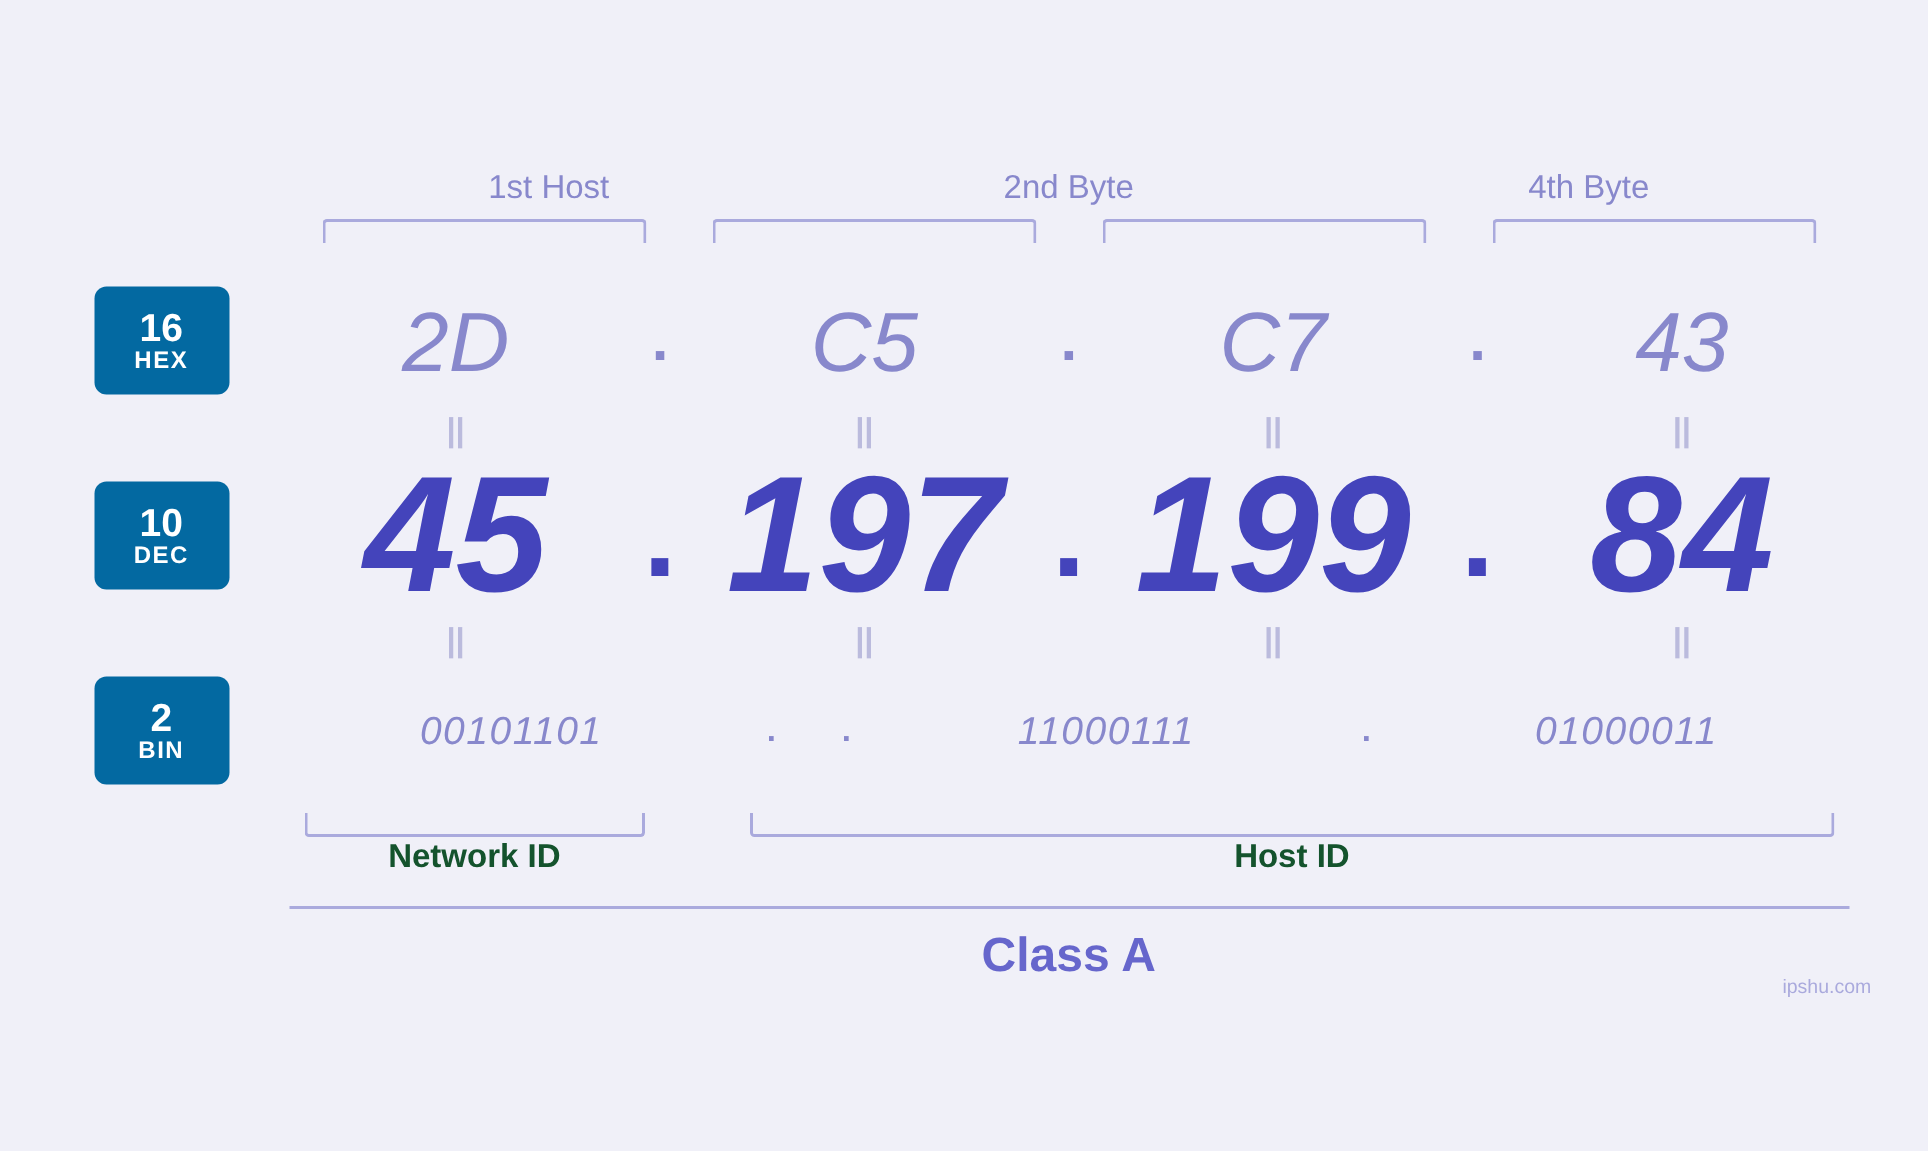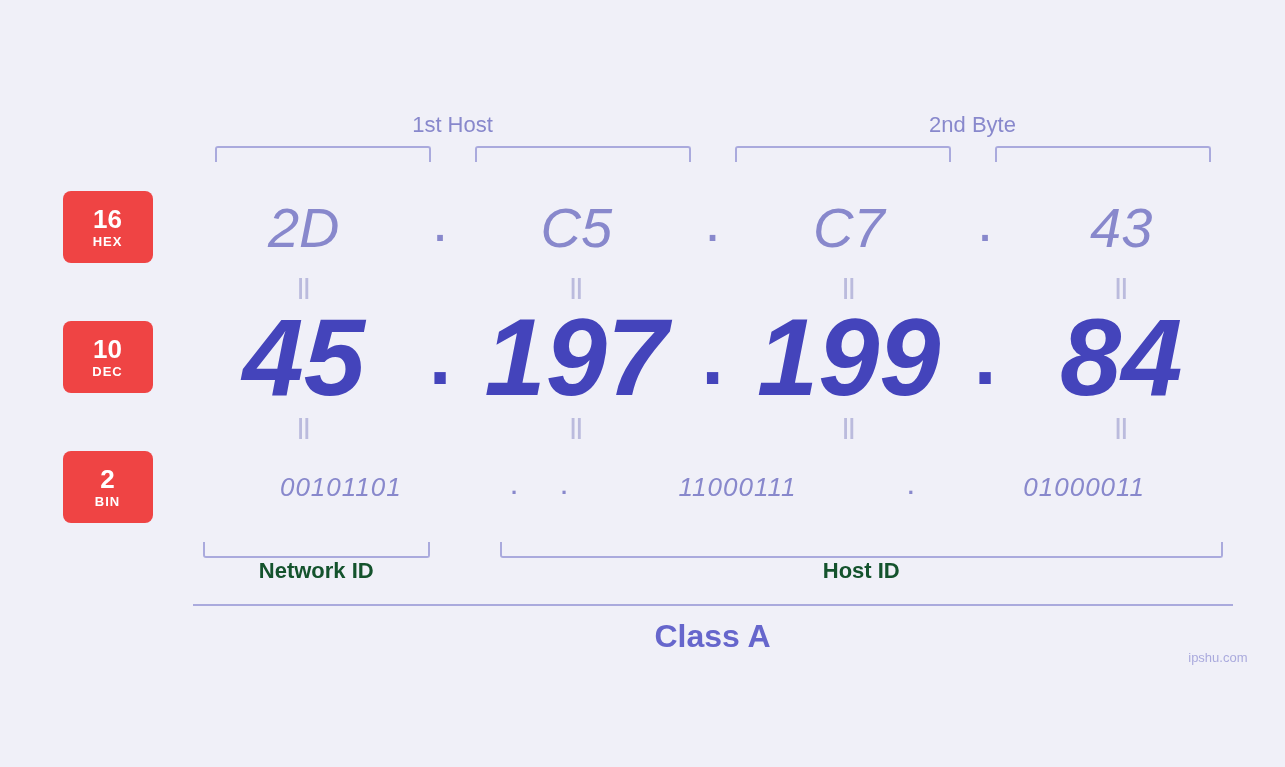--- a/index.html
+++ b/index.html
@@ -57,37 +57,37 @@
       height: 16px;
       border: 2px solid #aaaadd;
       border-bottom: none;
       border-radius: 3px 3px 0 0;
     }
 
     
     .base-badge {
       width: 90px;
       height: 72px;
-      background: #ef4444;
+      background: #0369a1;
       border-radius: 8px;
       display: flex;
       flex-direction: column;
       align-items: center;
       justify-content: center;
       color: white;
     }
 
     .base-number {
       font-size: 26px;
       font-weight: bold;
       line-height: 1.1;
     }
 
     .base-label {
-      font-size: 13px;
+      font-size: 16px;
       font-weight: 600;
       letter-spacing: 1px;
     }
 
     .data-row {
       display: flex;
       align-items: center;
       min-height: 80px;
     }
 
@@ -209,20 +209,21 @@
     }
   </style>
 </head>
 <body>
 
 <div class="container">
 
   <div class="byte-labels">
     <div class="byte-label">1st Host</div>
     <div class="byte-label">2nd Byte</div>
+    <div class="byte-label">4th Byte</div>
   </div>
 
   <div class="bracket-row">
     <div class="bracket-cell">
         <div class="bracket"></div>
       </div>
     <div class="bracket-cell">
         <div class="bracket"></div>
       </div>
     <div class="bracket-cell">

